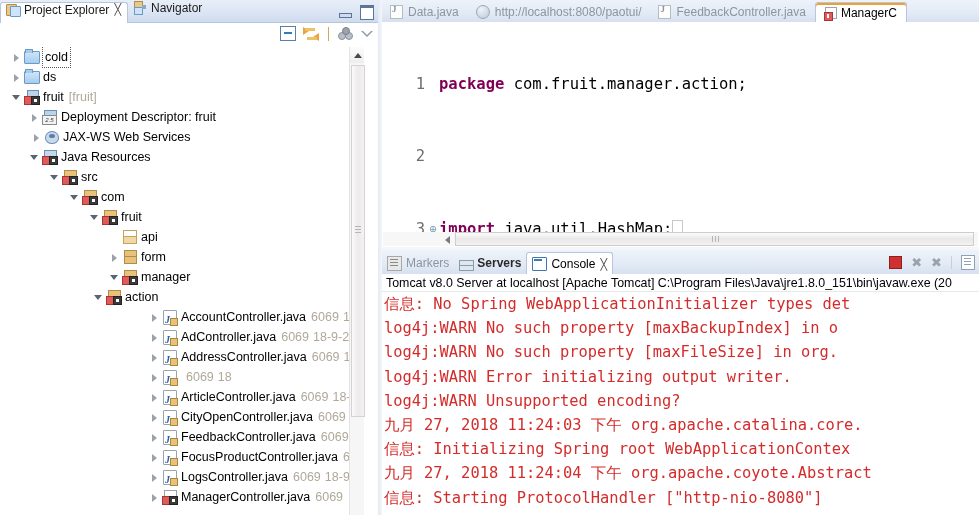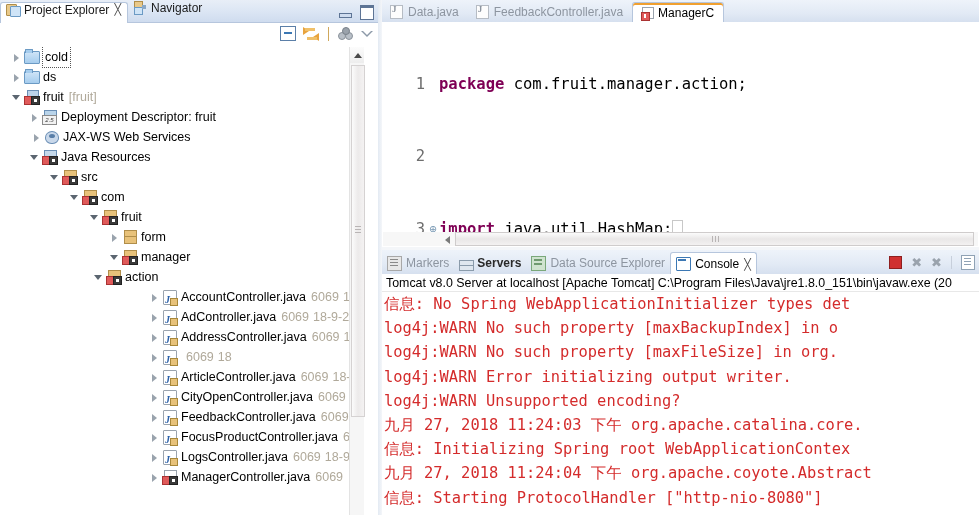--- a/index.html
+++ b/index.html
@@ -601,20 +601,29 @@
             <i class="ic-pkg">
               <i class="p1"></i>
               <i class="p2"></i>
               <i class="err"></i>
               <i class="blk"></i>
             </i>
           </span>
         <span class="tlabel">fruit</span>
       </div>
 
+      <div class="tree-row" style="padding-left:121px">
+        <span class="ticon">
+            <i class="ic-pkgplain">
+              <i class="p1"></i>
+              <i class="p2"></i>
+            </i>
+          </span>
+        <span class="tlabel">api</span>
+      </div>
 
       <div class="tree-row" style="padding-left:108px">
         <span class="tw collapsed"></span>
         <span class="ticon">
             <i class="ic-pkg">
               <i class="p1"></i>
               <i class="p2"></i>
             </i>
           </span>
         <span class="tlabel">form</span>
@@ -763,20 +772,24 @@
     </div>
     <div class="splitter-right"></div>
   </div>
 
   <div id="right-panel">
 
     <div class="editor-tabbar">
       <div class="etab">
         <span class="ic ic-javatab"></span>
         <span>Data.java</span>
+      </div>
+      <div class="etab">
+        <span class="ic ic-globe"></span>
+        <span>http://localhost:8080/paotui/</span>
       </div>
       <div class="etab">
         <span class="ic ic-javatab"></span>
         <span>FeedbackController.java</span>
       </div>
       <div class="etab active">
         <span class="ic ic-javaerrtab">
             <i class="d"></i>
             <i class="e"></i>
           </span>
@@ -822,24 +835,20 @@
         <span class="ic ic-markers"></span>
         <span>Markers</span>
       </div>
       <div class="ctab bold">
         <span class="ic ic-servers">
             <i class="s"></i>
             <i class="s2"></i>
           </span>
         <span>Servers</span>
       </div>
-      <div class="ctab">
-        <span class="ic ic-dse"></span>
-        <span>Data Source Explorer</span>
-      </div>
       <div class="ctab active">
         <span class="ic ic-console"></span>
         <span>Console</span>
         <span class="tab-close">╳</span>
       </div>
       <div class="ctools">
         <span class="ct-stop"></span>
         <span class="ct-x">✖</span>
         <span class="ct-x">✖</span>
         <span class="ct-sep"></span>

